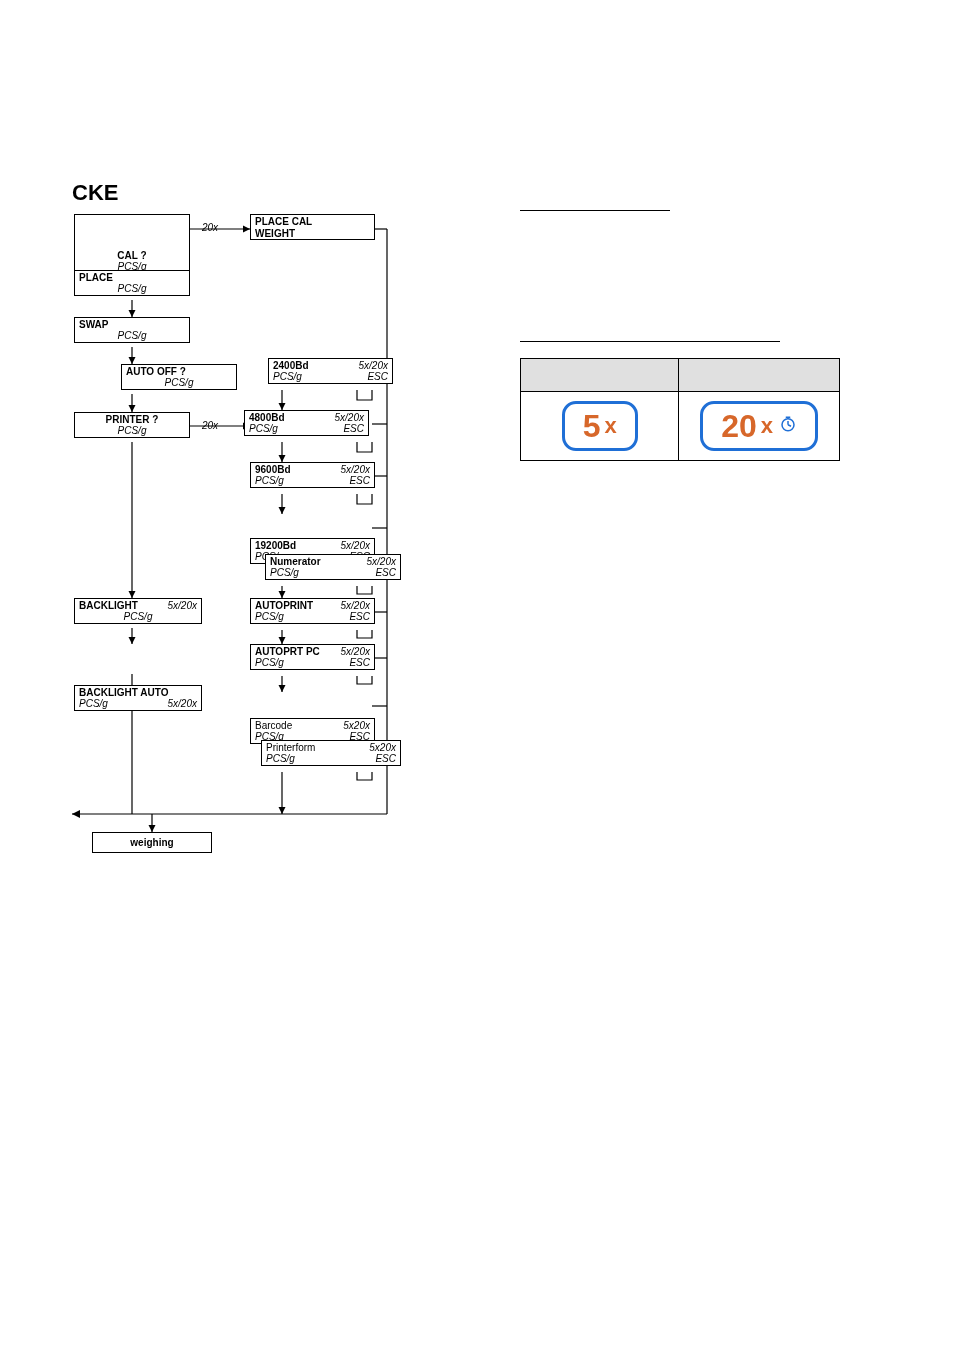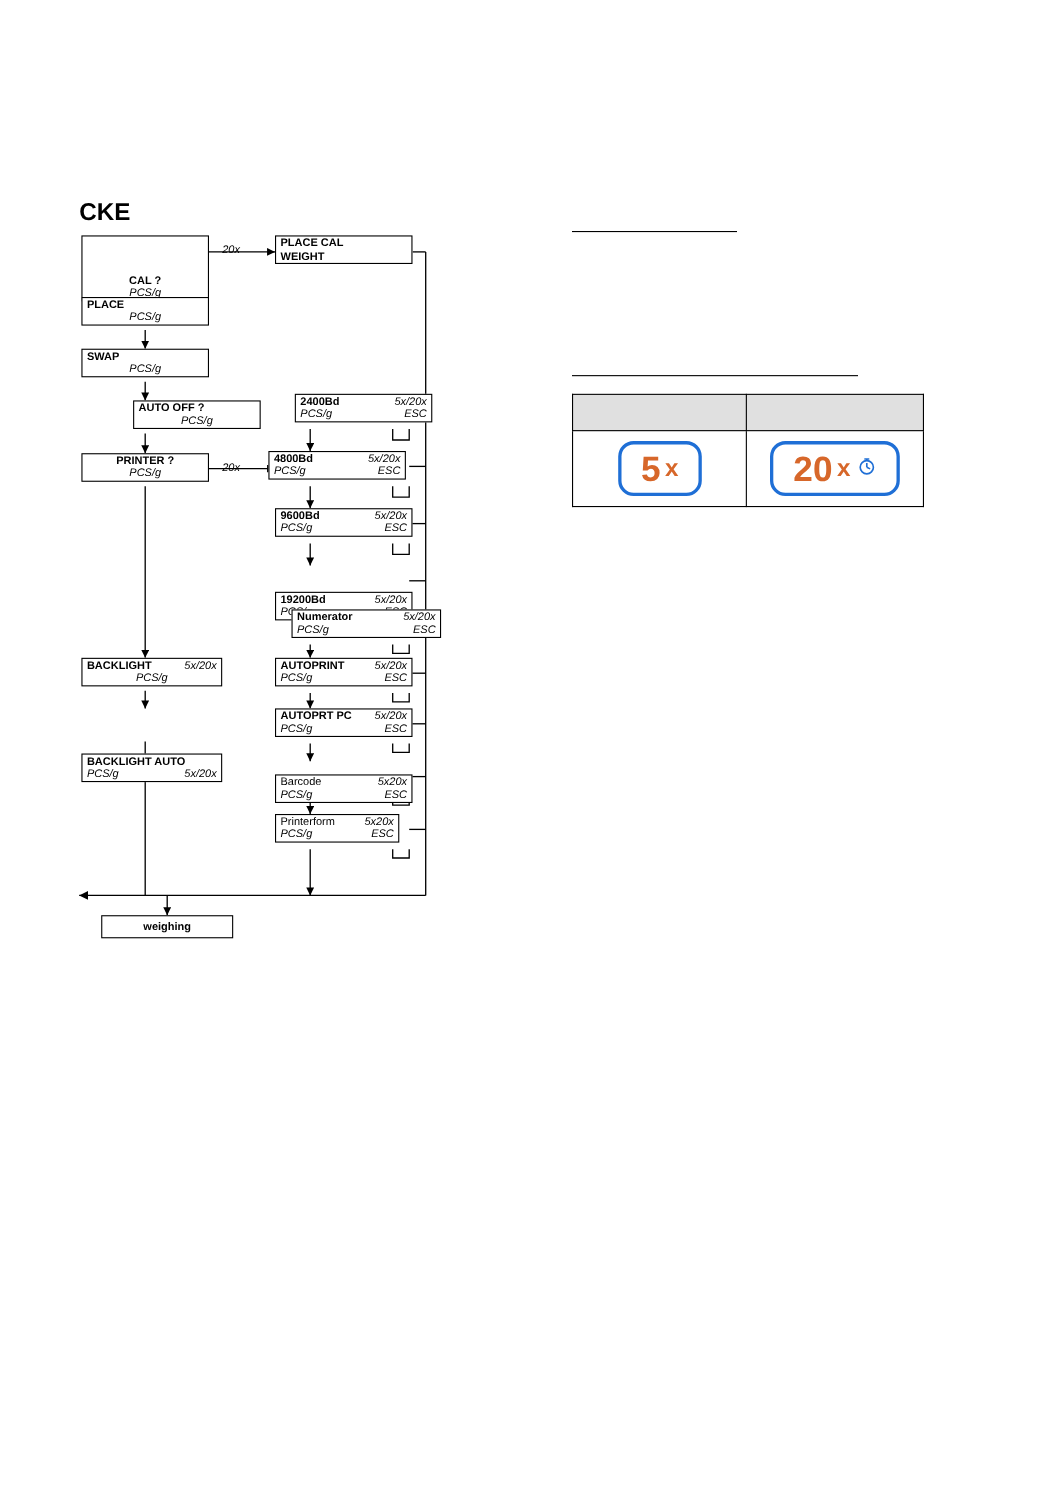--- a/index.html
+++ b/index.html
@@ -326,32 +326,32 @@
       <div class="row1">
           <span class="bold">AUTOPRT PC</span>
           <span style="font-style:italic;">5x/20x</span>
         </div>
       <div class="row2">
           <span>PCS/g</span>
           <span>ESC</span>
         </div>
     </div>
 
-    <div class="box" style="left:178px; top:490px; width:125px;">
+    <div class="box" style="left:178px; top:504px; width:125px;">
       <div class="row1">
           <span class="plain">Barcode</span>
           <span style="font-style:italic;">5x20x</span>
         </div>
       <div class="row2">
           <span>PCS/g</span>
           <span>ESC</span>
         </div>
     </div>
 
-    <div class="box" style="left:178px; top:526px; width:113px;">
+    <div class="box" style="left:189px; top:526px; width:140px;">
       <div class="row1">
           <span class="plain">Printerform</span>
           <span style="font-style:italic;">5x20x</span>
         </div>
       <div class="row2">
           <span>PCS/g</span>
           <span>ESC</span>
         </div>
     </div>
 

